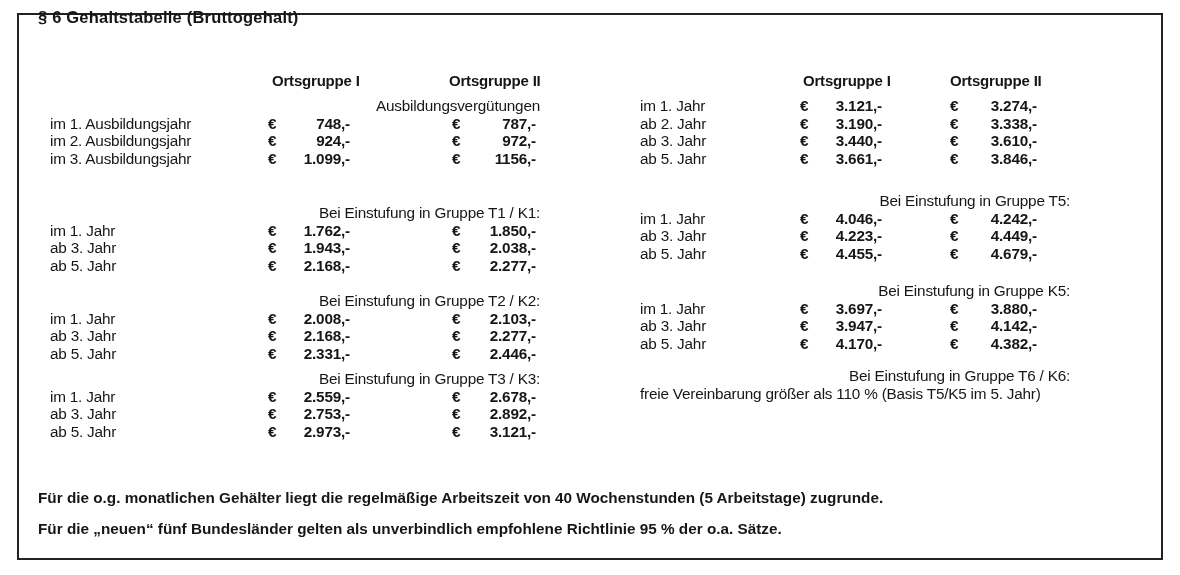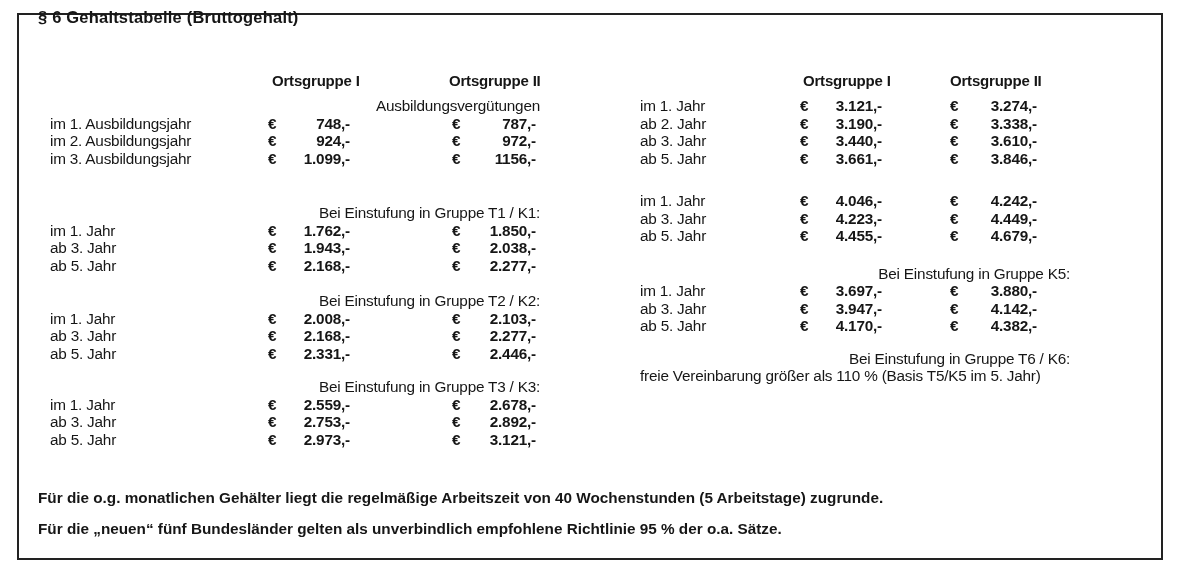--- a/index.html
+++ b/index.html
@@ -26,21 +26,21 @@
   .sec-head,.row,.note{font-size:15.3px;line-height:17.5px;}
   .sec-head{white-space:nowrap;text-align:right;}
   .row{display:grid;}
   .half-left .row{grid-template-columns:218px 20px 62px 102px 20px 64px;}
   .half-right .row{grid-template-columns:160px 20px 62px 68px 20px 67px;}
   .lbl{white-space:nowrap;}
   .eur{font-weight:bold;}
   .amt{font-weight:bold;text-align:right;white-space:nowrap;}
   .half-left .sec-t1{margin-top:37px;}
   .half-left .sec-t2{margin-top:18px;}
-  .half-left .sec-t3{margin-top:16px;}
+  .half-left .sec-t3{margin-top:8px;}
   .half-right .sec-t5{margin-top:25px;}
   .half-right .sec-k5{margin-top:20px;}
   .half-right .sec-t6{margin-top:15px;}
   .note{max-width:412px;}
   .footer-line{
     position:absolute;left:38px;font-size:15.3px;font-weight:bold;white-space:nowrap;
   }
   .fl1{top:489px;text-align:center;} .fl2{top:520px;}
 </style>
 </head>
@@ -202,20 +202,21 @@
       <span class="lbl">ab 5. Jahr</span>
       <span class="eur">€</span>
       <span class="amt">3.661,-</span>
       <span class="sp"></span>
       <span class="eur">€</span>
       <span class="amt">3.846,-</span>
     </div>
   </div>
 
   <div class="section sec-t5">
+    <div class="sec-head">Bei Einstufung in Gruppe T5:</div>
     <div class="row">
       <span class="lbl">im 1. Jahr</span>
       <span class="eur">€</span>
       <span class="amt">4.046,-</span>
       <span class="sp"></span>
       <span class="eur">€</span>
       <span class="amt">4.242,-</span>
     </div>
     <div class="row">
       <span class="lbl">ab 3. Jahr</span>

